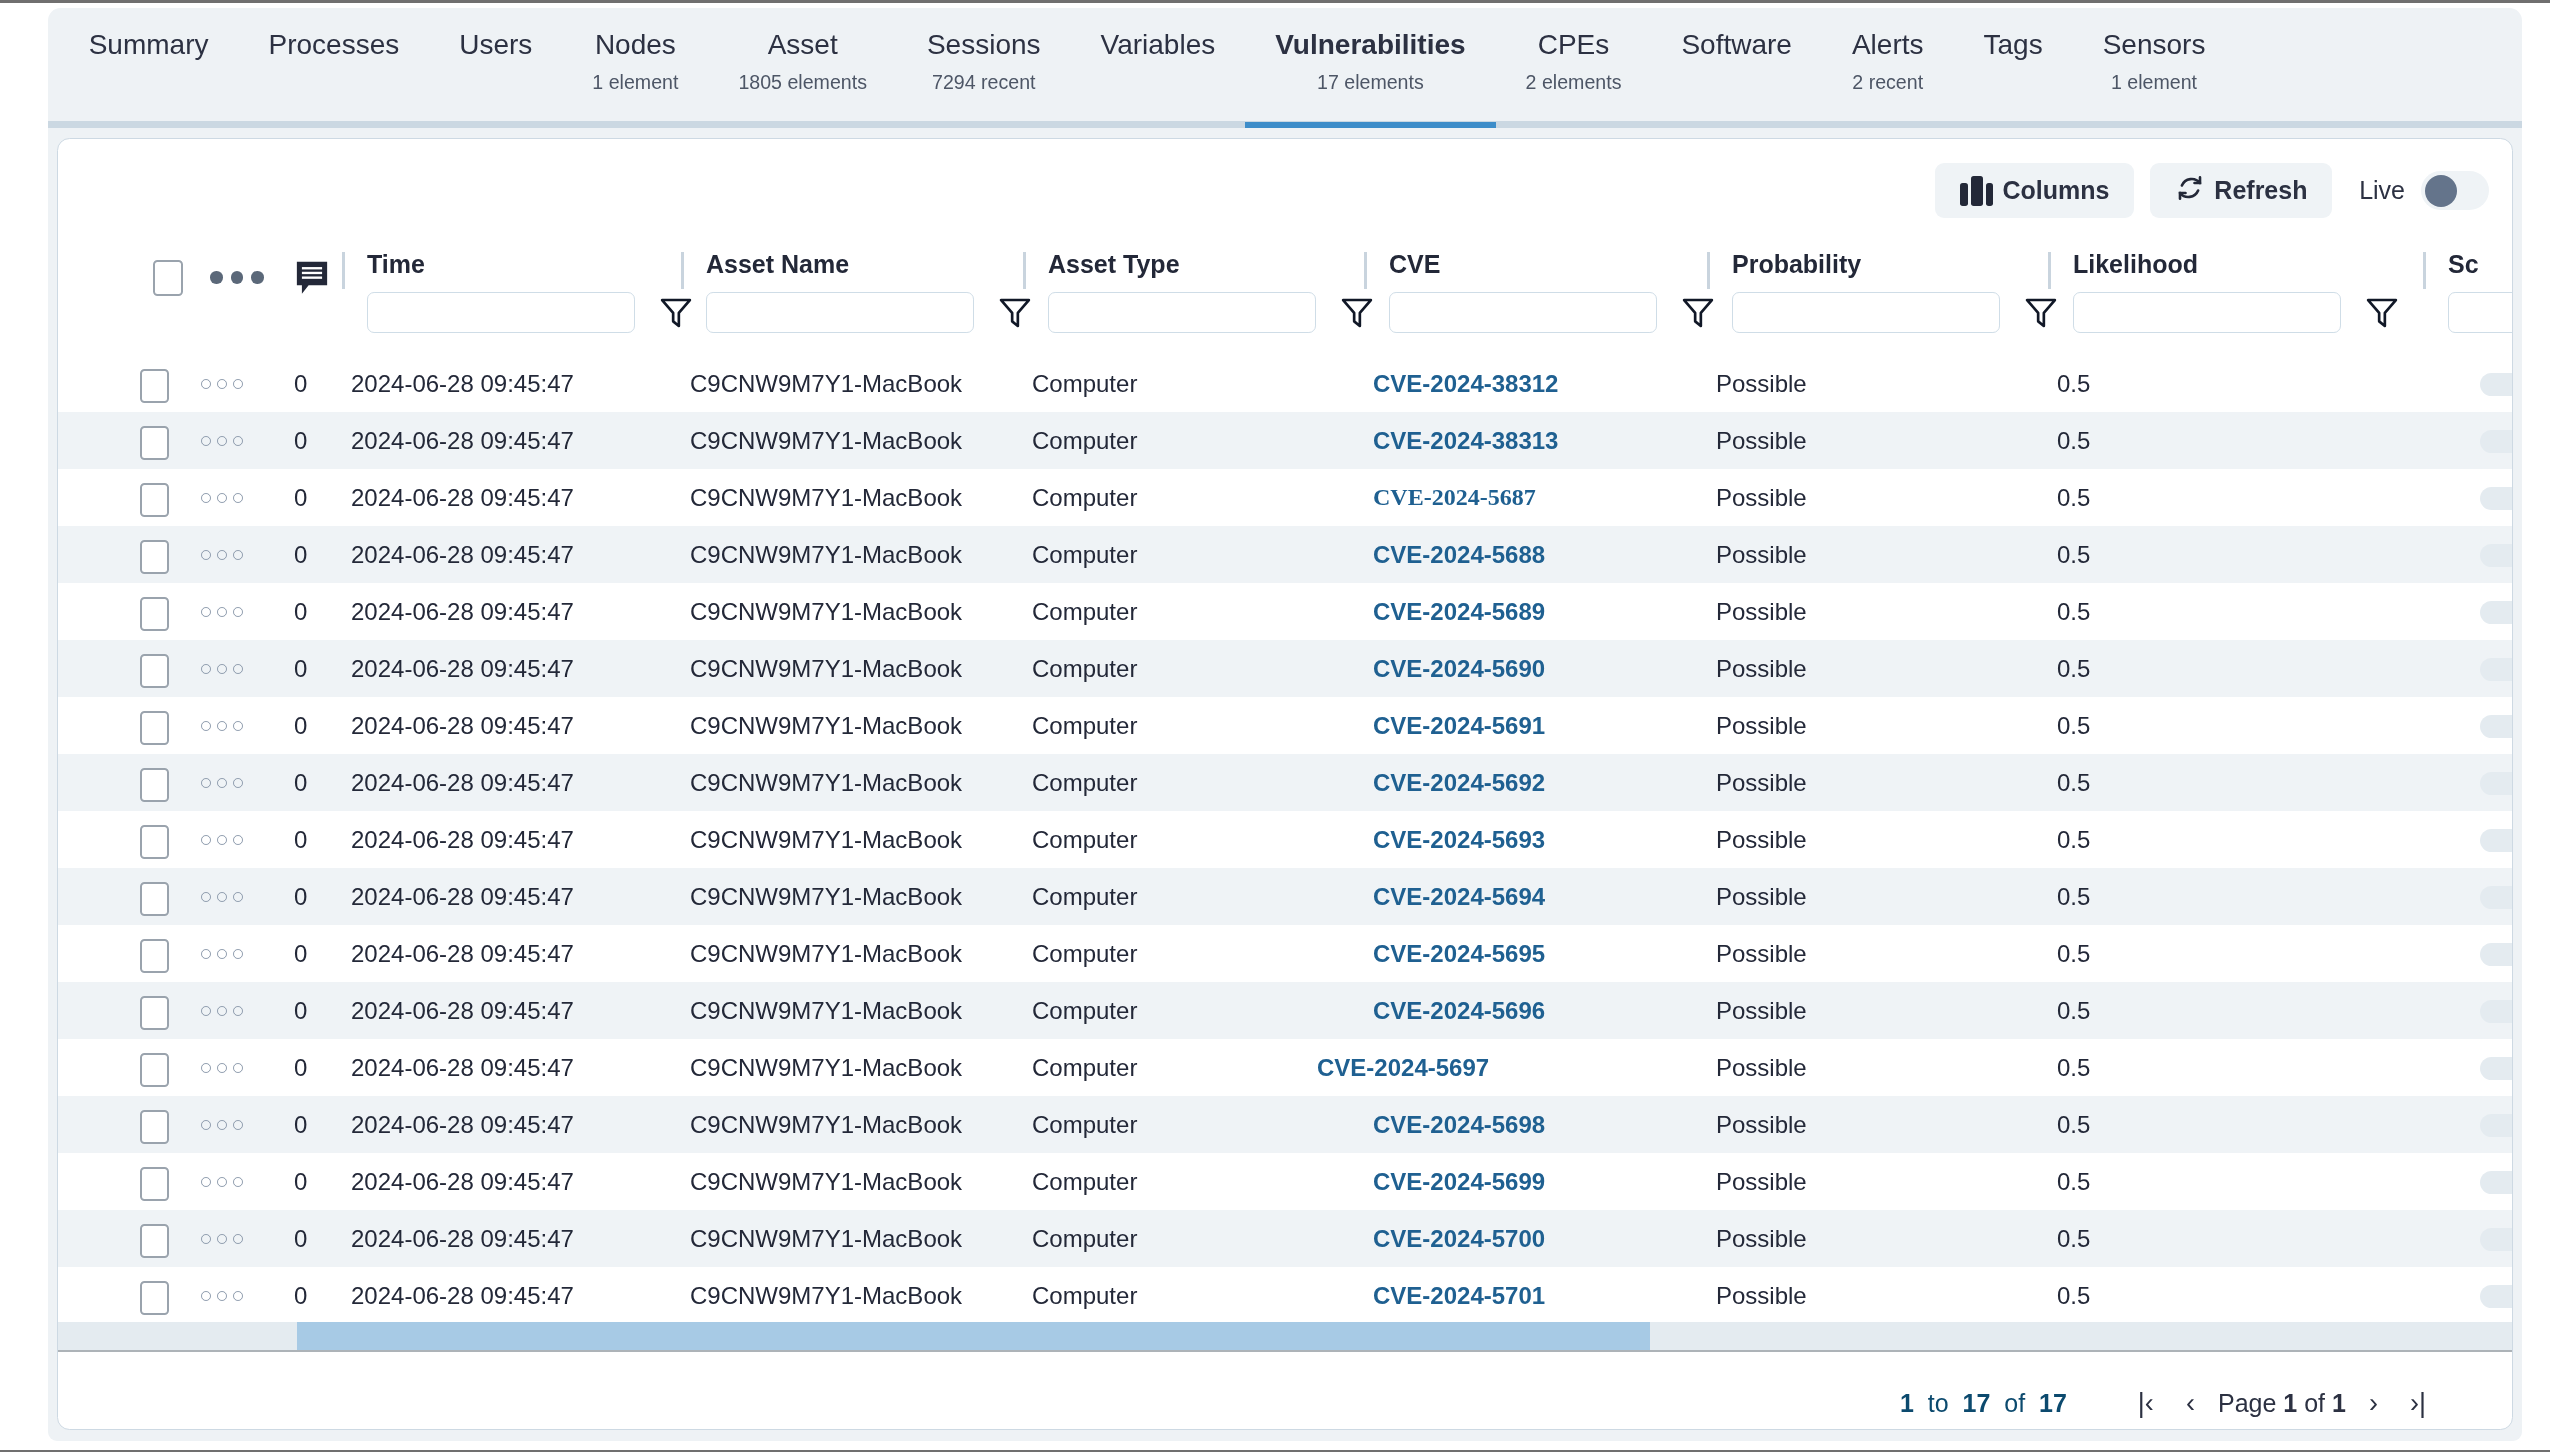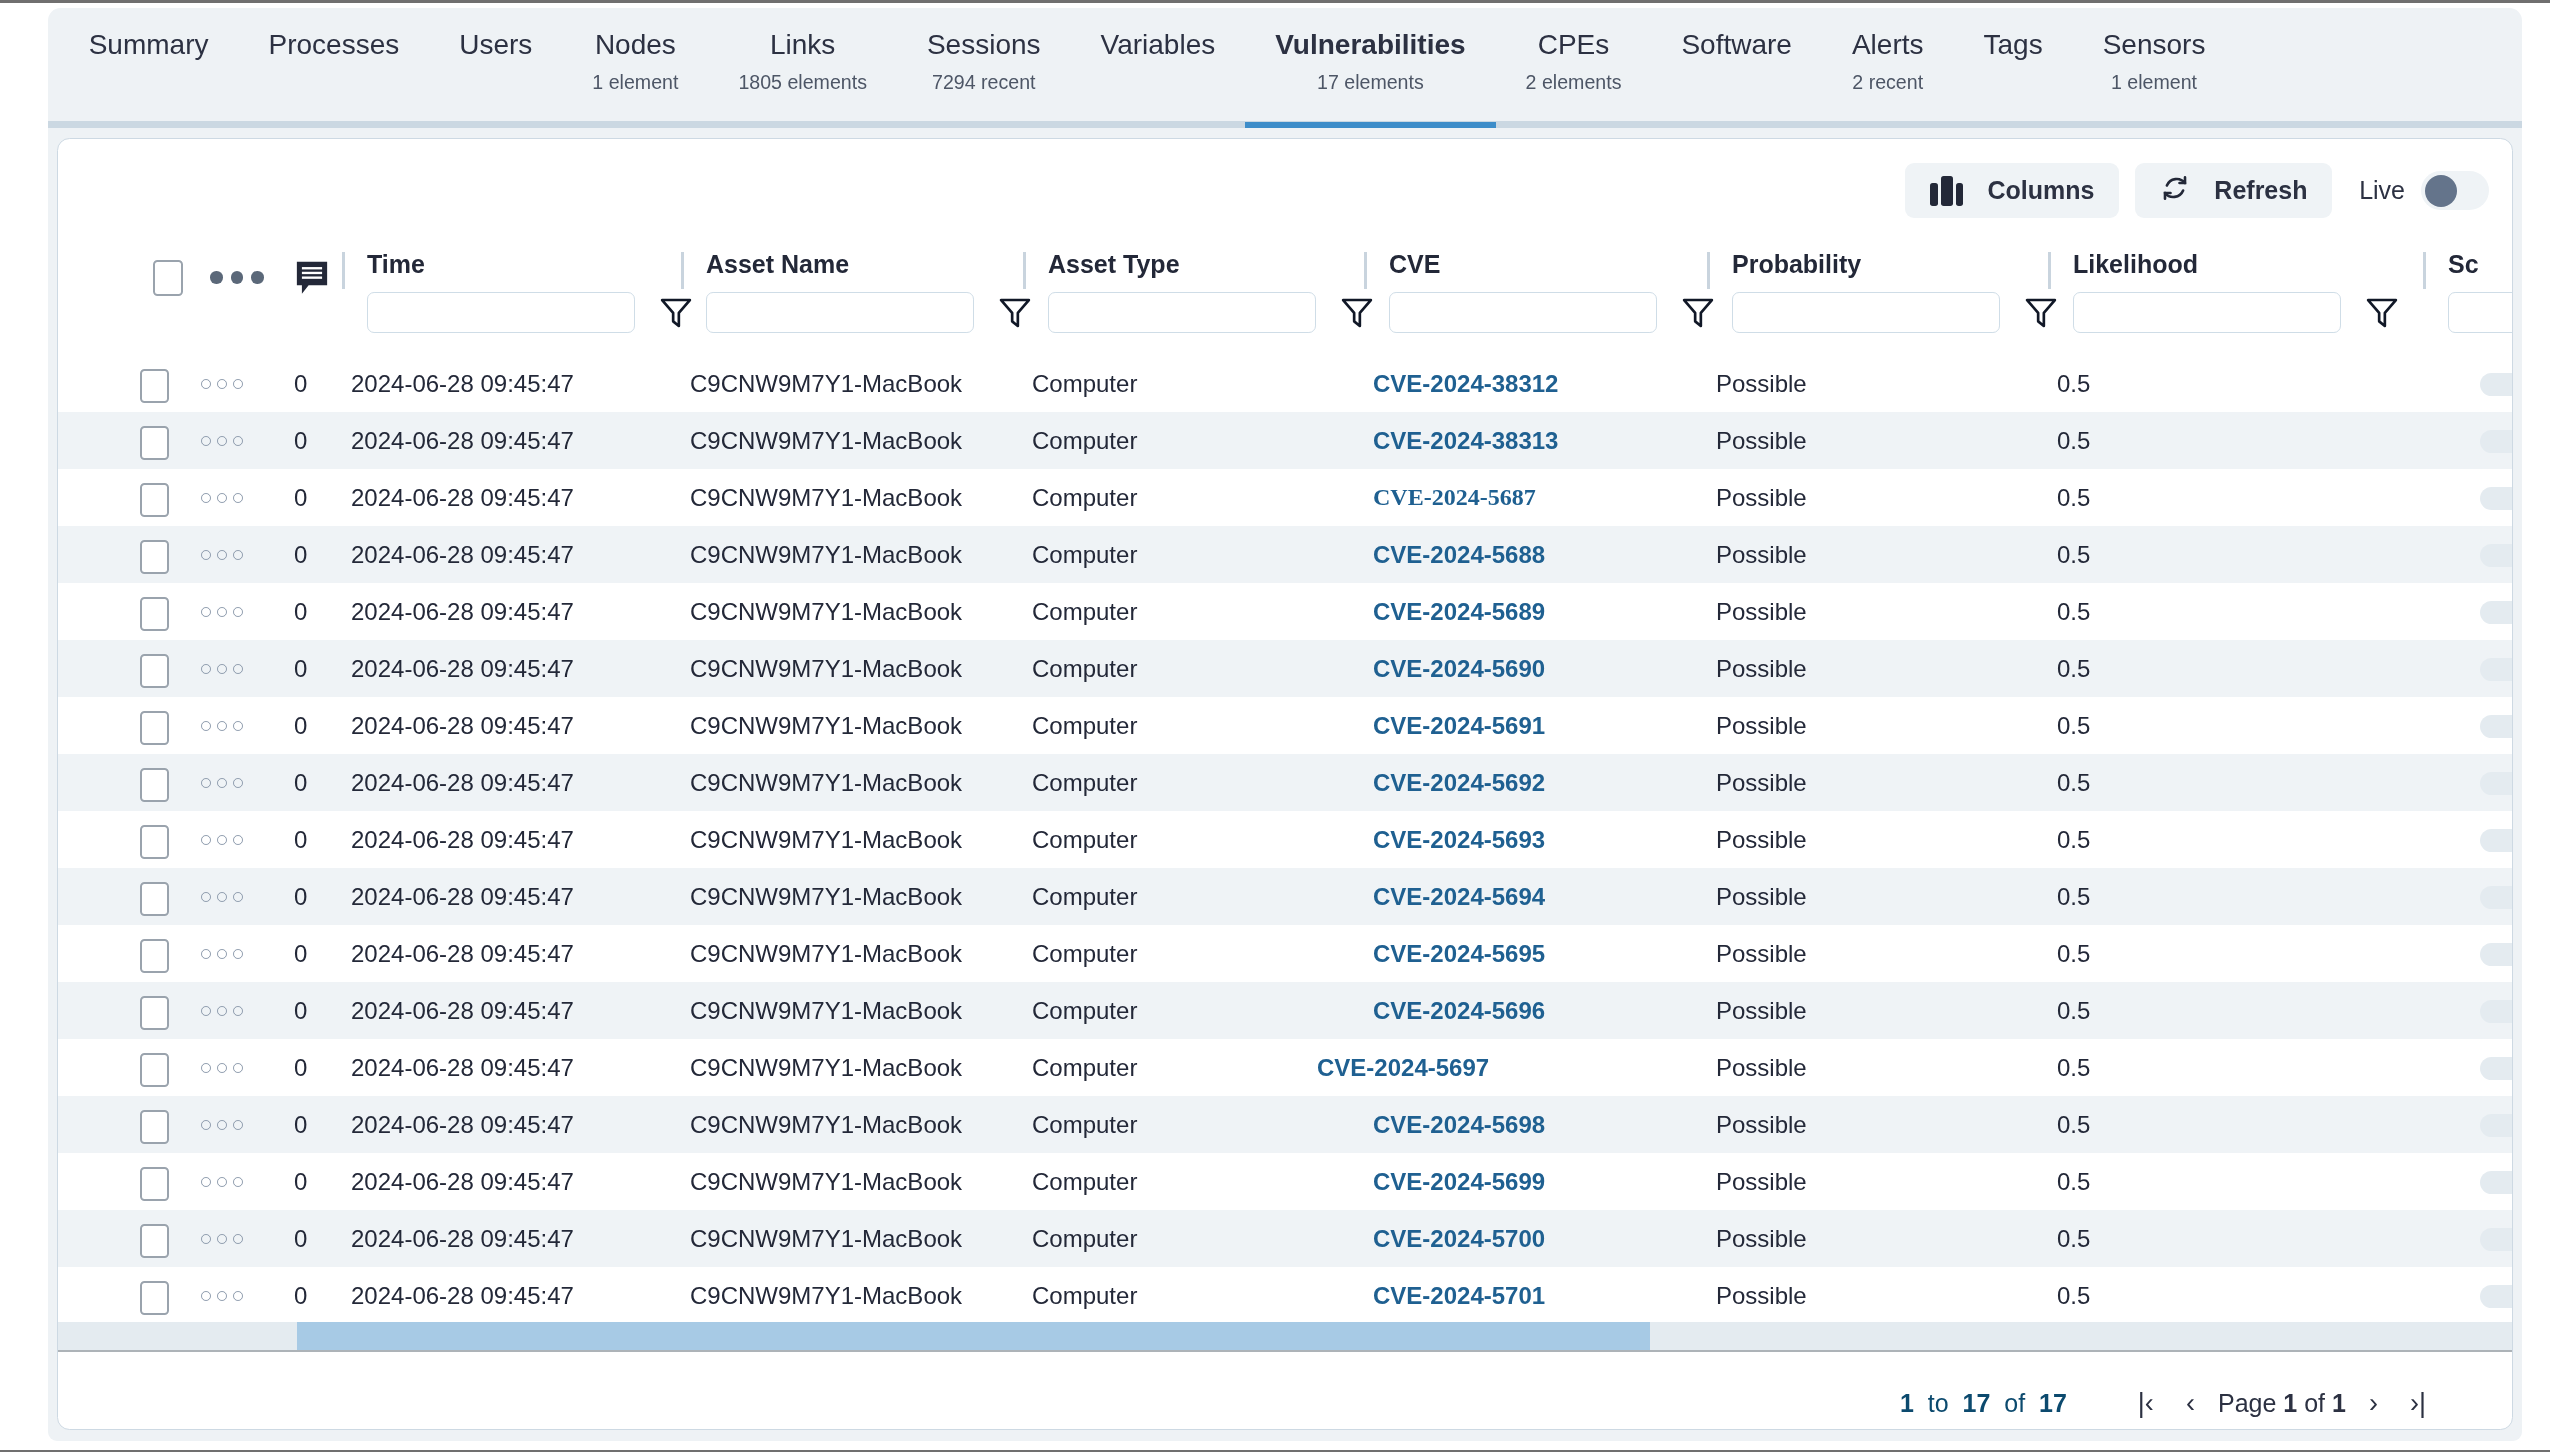--- a/index.html
+++ b/index.html
@@ -89,21 +89,21 @@
   }
 
   
   .toolbar {
     position: absolute;
     right: 23px; top: 19.6px;
     display: flex; align-items: center; gap: 16px;
     height: 64px;
   }
   .tb-btn {
-    display: flex; align-items: center; gap: 24px;
+    display: flex; align-items: center; gap: 9px;
     background: #eff3f6;
     border: none; border-radius: 9px;
     height: 55px; padding: 0 25px;
     font-size: 25px; color: #2c3142;
     font-family: "Liberation Sans", sans-serif;
     font-weight: 600;
     cursor: pointer;
     white-space: nowrap;
   }
   .icon-columns { display: flex; align-items: flex-end; gap: 3.6px; height: 30px; }
@@ -269,21 +269,21 @@
           <div class="tab-label">Users</div>
           <div class="tab-count"></div>
           <div class="tab-underline"></div>
         </div>
         <div class="tab">
           <div class="tab-label">Nodes</div>
           <div class="tab-count">1 element</div>
           <div class="tab-underline"></div>
         </div>
         <div class="tab">
-          <div class="tab-label">Links</div>
+          <div class="tab-label">Asset</div>
           <div class="tab-count">1805 elements</div>
           <div class="tab-underline"></div>
         </div>
         <div class="tab">
           <div class="tab-label">Sessions</div>
           <div class="tab-count">7294 recent</div>
           <div class="tab-underline"></div>
         </div>
         <div class="tab">
           <div class="tab-label">Variables</div>

